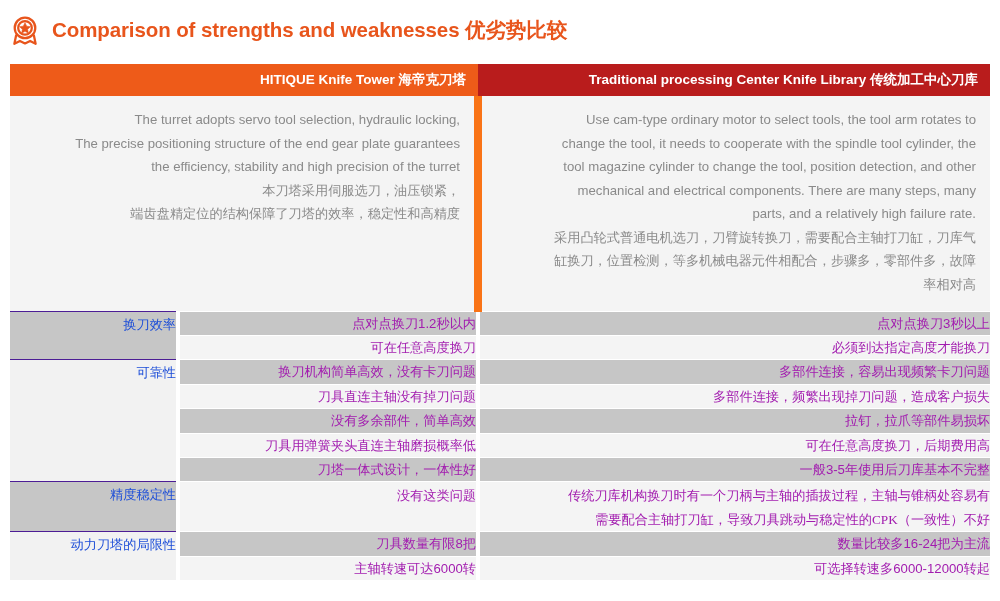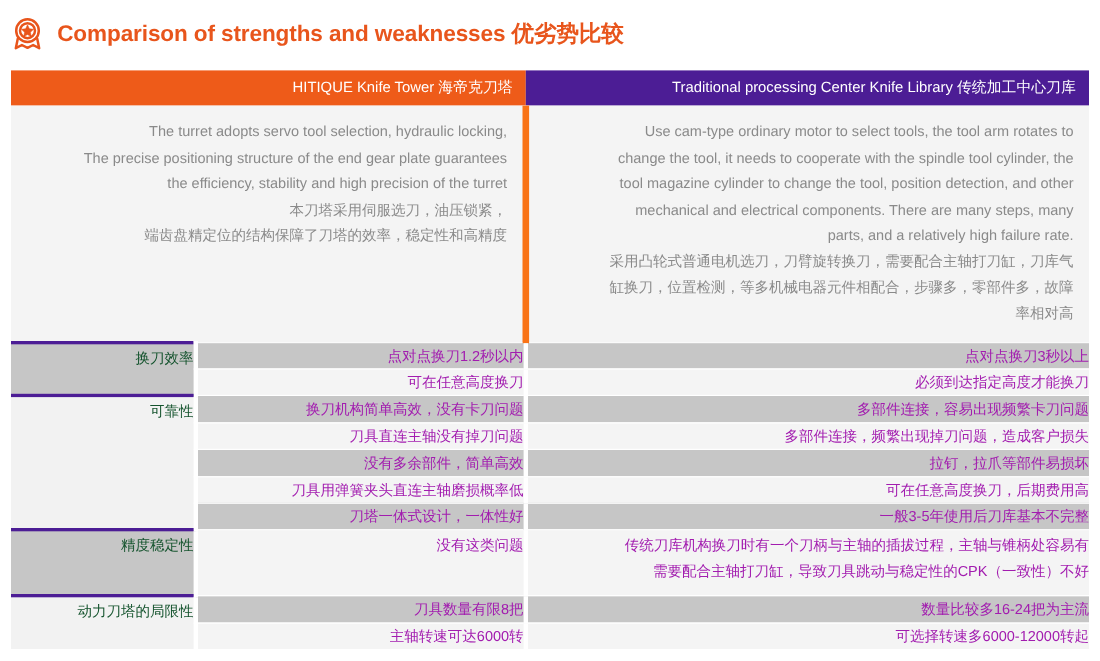--- a/index.html
+++ b/index.html
@@ -54,47 +54,47 @@
   .cmp-table col.c-cat  { width: 168px; }
   .cmp-table col.c-ours { width: 300px; }
   .cmp-table col.c-trad { width: 512px; }
 
   
   td.head-ours, td.head-trad {
     height: 32px;
     padding: 0 12px;
     color: #ffffff;
     font-size: 13.5px;
-    font-weight: normal;
+    font-weight: bold;
     vertical-align: middle;
     white-space: nowrap;
   }
   td.head-ours { background: #EE5B19; }
-  td.head-trad { background: #4c1d95; }
+  td.head-trad { background: #b91c1c; }
 
   
   td.desc {
     background: #F4F4F4;
     color: #8A8A8A;
     font-size: 13.2px;
     line-height: 23.5px;
     vertical-align: top;
     padding: 12px 14px 12px 14px;
     height: 215px;
   }
-  td.desc-ours { border-right: 6px solid #f97316; }
+  td.desc-ours { border-right: 8px solid #f97316; }
   .desc p { margin: 0; white-space: nowrap; }
 
   
   td.cat {
     font-size: 13.2px;
-    color: #14532d;
+    color: #1d4ed8;
     vertical-align: top;
     padding: 4px 0 0 8px;
-    border-top: 3px solid #4c1d95;
+    border-top: 1px solid #4c1d95;
     border-right: 4px solid #ffffff;
     white-space: nowrap;
     margin-left: 28px;
   }
   td.cat.shade-a { background: #C6C6C6; }
   td.cat.shade-b { background: #F2F2F2; }
 
   
   td.cell {
     height: 23.4px;
@@ -105,22 +105,23 @@
     white-space: nowrap;
     line-height: 23.4px;
   }
   td.cell.dark  { background: #C6C6C6; }
   td.cell.light { background: #F4F4F4; }
   td.cell.ours  { border-right: 4px solid #ffffff; }
   td.cell.multi {
     white-space: normal;
     line-height: 23.4px;
     padding-top: 2px;
-    padding-bottom: 10px;
+    padding-bottom: 0;
     vertical-align: top;
+    font-family: Liberation Serif, serif;
   }
   td.cell.multi p { margin: 0; white-space: nowrap; }
   .rowgap { border-top: 1px solid #ffffff; }
 </style>
 </head>
 <body>
 
 <div id="page">
 
   <div class="title-bar">

